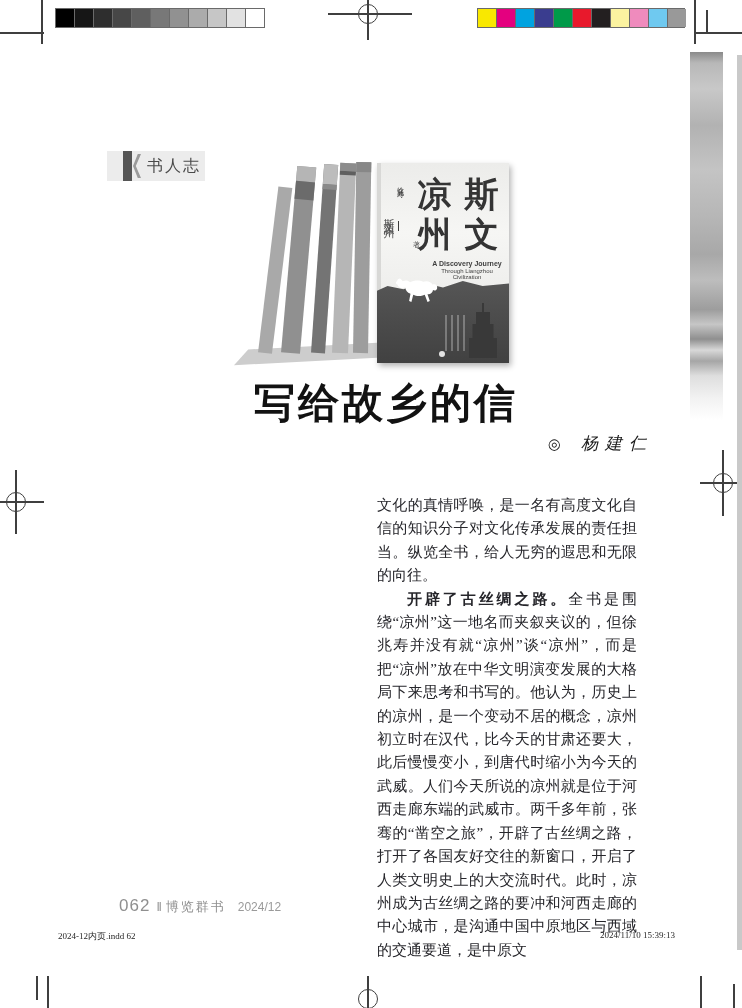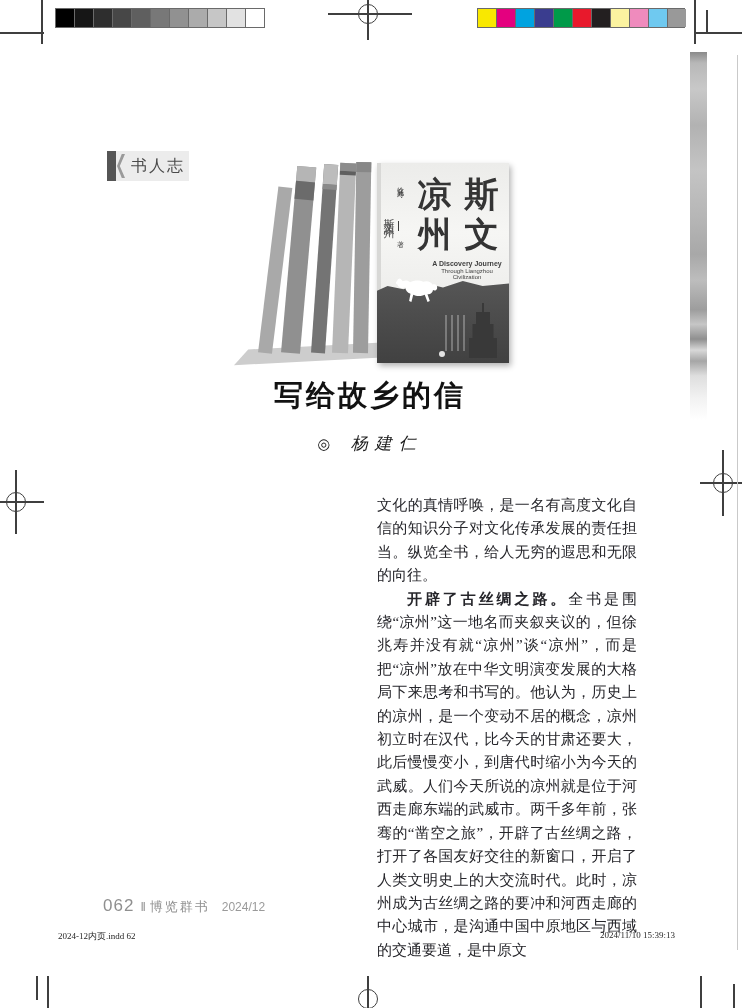--- a/index.html
+++ b/index.html
@@ -1,18 +1,18 @@
 <!DOCTYPE html>
 <html><head>
 <meta charset="utf-8">
 <style>
   html,body{margin:0;padding:0;}
   body{width:742px;height:1008px;position:relative;overflow:hidden;background:#ffffff;
        font-family:"Liberation Serif",serif;}
-  .abs{position:absolute;}
+  .abs{position:absolute;padding-left:16px;}
 
   
   .cal-bar{position:absolute;top:8px;height:20px;display:flex;border:1px solid #6a6a6a;box-sizing:border-box;}
   .cal-bar .swatch{flex:1 0 auto;width:18px;border-left:1px solid #6a6a6a;}
   .cal-bar .swatch:first-child{border-left:none;}
   #grayscale-bar{left:55px;width:210px;}
   #color-bar{left:477px;width:208px;}
 
   
   .mark-line{position:absolute;background:#3f3f3f;}
@@ -76,23 +76,23 @@
   #pagoda .spire{width:2px;height:10px;top:0;}
   #pagoda .t1{width:14px;height:13px;top:9px;}
   #pagoda .t2{width:21px;height:15px;top:21px;}
   #pagoda .t3{width:28px;height:20px;top:35px;}
   #scroll-lines{position:absolute;right:44px;bottom:12px;display:flex;gap:4px;}
   #scroll-lines div{width:2px;height:36px;background:rgba(255,255,255,.28);}
   #publisher-dot{position:absolute;left:62px;bottom:6px;width:6px;height:6px;border-radius:50%;
     background:rgba(255,255,255,.85);}
 
   
-  #article-title{left:103px;top:376px;width:534px;text-align:center;font-size:29px;font-weight:700;
+  #article-title{left:103px;top:376px;width:534px;text-align:center;font-size:41px;font-weight:700;
     letter-spacing:3px;color:#121212;}
-  #author-byline{left:103px;top:432px;width:534px;text-align:center;font-size:17px;color:#1a1a1a;}
+  #author-byline{left:103px;top:432px;width:534px;text-align:right;font-size:17px;color:#1a1a1a;}
   #author-byline .marker{font-size:15px;margin-right:16px;color:#222;}
   #author-byline .name{letter-spacing:7px;font-style:italic;}
   .column{position:absolute;top:494px;width:260px;font-size:15px;line-height:23.4px;
     text-align:justify;color:#26262b;}
   #col-left{left:103px;}
   #col-right{left:377px;}
   .column p{margin:0;text-indent:2em;}
   .column p.no-indent{text-indent:0;}
   .para-lead{font-weight:700;}
 

